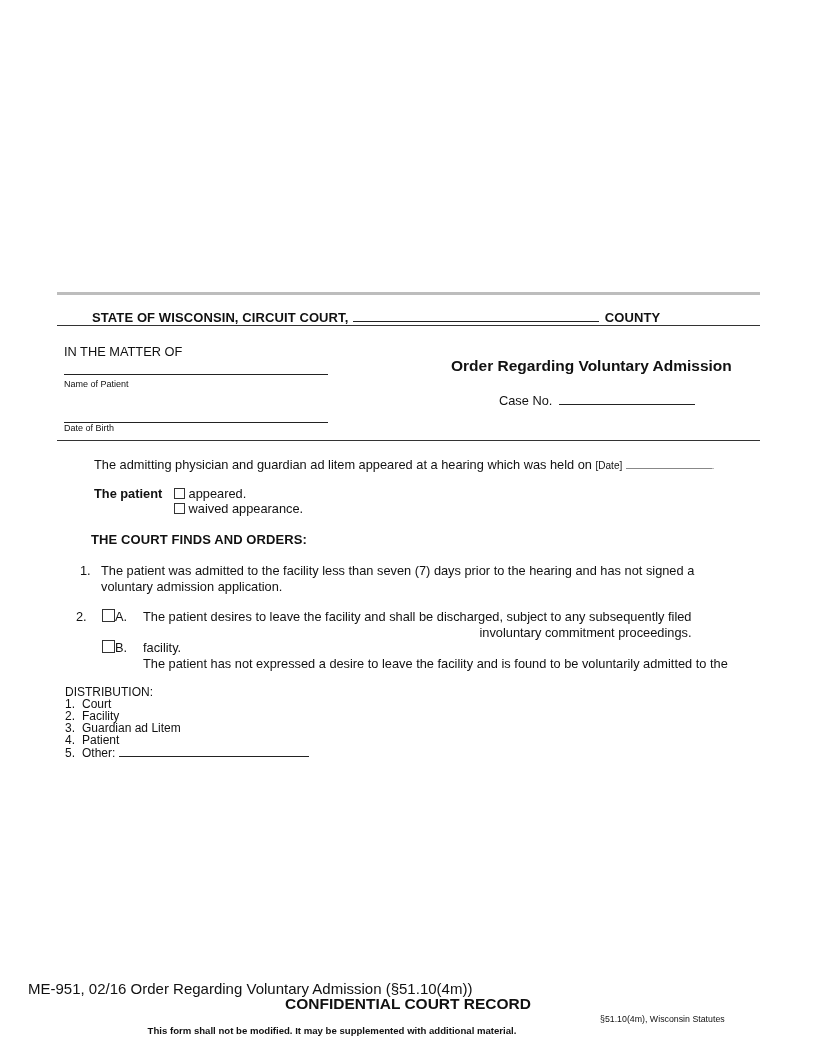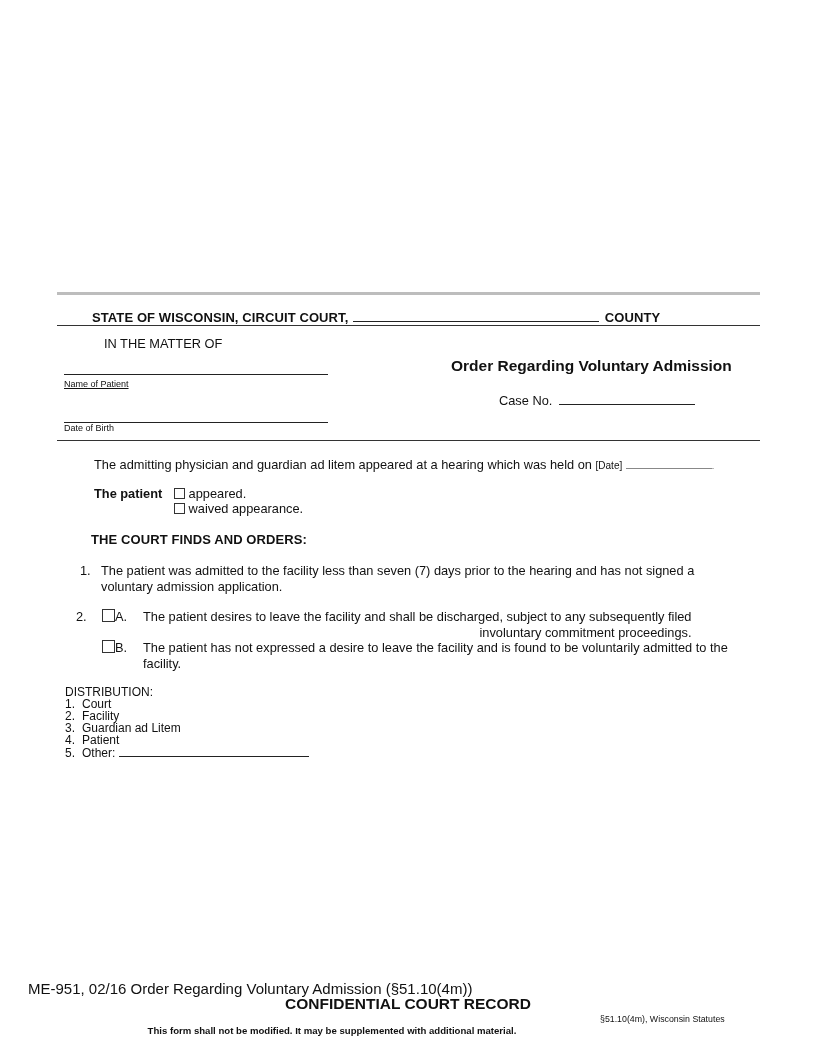--- a/index.html
+++ b/index.html
@@ -26,26 +26,26 @@
 
 <div class="rule-gray" style="left:57px; top:292px; width:703px;"></div>
 
 <div class="abs hdr" style="left:65px; top:307px; white-space:nowrap;">
   <span>STATE OF WISCONSIN, CIRCUIT COURT,</span>
   <span class="blank" style="width:246px; height:14px; margin:0 2px 0 1px;"></span>
   <span>COUNTY</span>
 </div>
 <div class="rule" style="left:57px; top:325px; width:703px;"></div>
 
-<div class="abs body13" style="left:64px; top:336px;margin-left:40px;">IN THE MATTER OF</div>
+<div class="abs body13" style="left:64px; top:344px;">IN THE MATTER OF</div>
 
 <div class="abs" style="left:64px; top:359px; width:264px; height:15px; border-bottom:1px solid #222;">
   <span></span>
 </div>
-<div class="abs small9" style="left:64px; top:379px;text-decoration:underline;">Name of Patient</div>
+<div class="abs small9" style="left:64px; top:379px;">Name of Patient</div>
 
 <div class="abs" style="left:64px; top:407px; width:264px; height:15px; border-bottom:1px solid #222;">
   <span></span>
 </div>
 <div class="abs small9" style="left:64px; top:423px;">Date of Birth</div>
 
 <div class="abs" style="left:451px; top:357px; font-size:15.5px; font-weight:bold; white-space:nowrap;">Order Regarding Voluntary Admission</div>
 <div class="abs body13" style="left:499px; top:390px; white-space:nowrap;">
   <span>Case No.</span>
   <span class="blank" style="width:136px; height:14px; margin-left:3px;"></span>
@@ -84,22 +84,22 @@
 </div>
 <div class="abs body13" style="left:143px; top:609px; white-space:nowrap;text-align:right;">
   <div>The patient desires to leave the facility and shall be discharged, subject to any subsequently filed</div>
   <div>involuntary commitment proceedings.</div>
 </div>
 
 <div class="abs body13" style="left:102px; top:640px; white-space:nowrap;">
   <span class="cb" style="width:13px; height:13px;"></span><span>B.</span>
 </div>
 <div class="abs body13" style="left:143px; top:640px; white-space:nowrap;">
+  <div>facility.</div>
   <div>The patient has not expressed a desire to leave the facility and is found to be voluntarily admitted to the</div>
-  <div>facility.</div>
 </div>
 
 <div class="abs dist" style="left:65px; top:686px;">
   <div>DISTRIBUTION:</div>
   <div><span style="display:inline-block; width:17px;">1.</span><span>Court</span></div>
   <div><span style="display:inline-block; width:17px;">2.</span><span>Facility</span></div>
   <div><span style="display:inline-block; width:17px;">3.</span><span>Guardian ad Litem</span></div>
   <div><span style="display:inline-block; width:17px;">4.</span><span>Patient</span></div>
   <div style="white-space:nowrap;"><span style="display:inline-block; width:17px;">5.</span><span>Other:</span> <span class="blank" style="width:190px; height:10px;"></span></div>
 </div>

